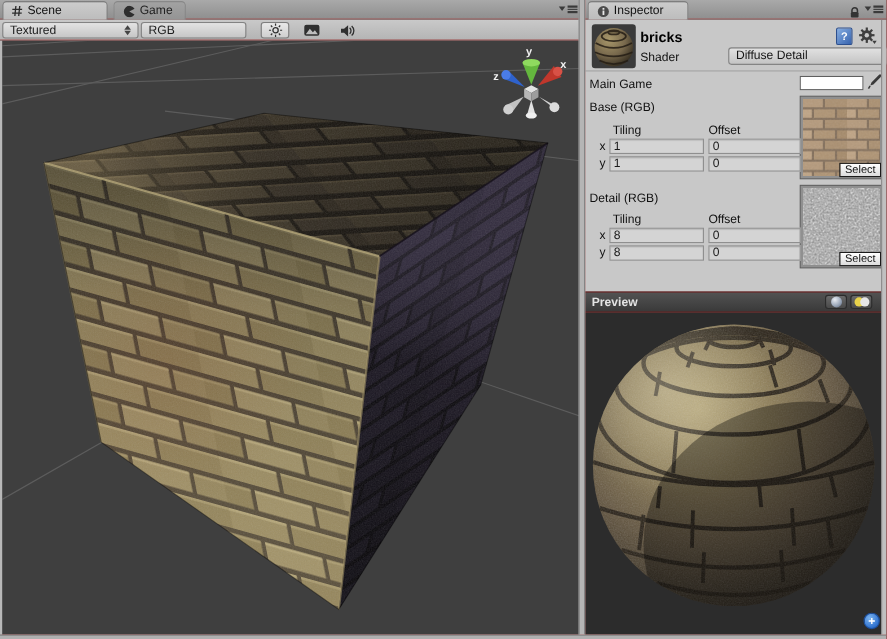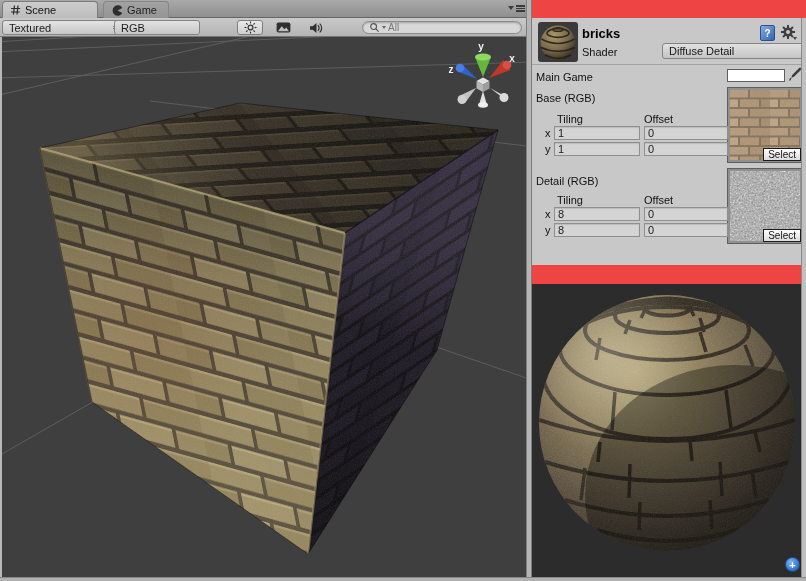--- a/index.html
+++ b/index.html
@@ -102,21 +102,21 @@
 
   <div class="toolbar">
     <div class="dd" style="left:2px;width:124px;">
       <span>Textured</span>
       <span class="spacer"></span>
       <span class="updown">
           <span class="up"></span>
           <span class="dn"></span>
         </span>
     </div>
-    <div class="dd" style="left:114px;width:86px;gap:43px;">
+    <div class="dd" style="left:128px;width:96px;gap:43px;">
       <span>RGB</span>
       <span class="spacer"></span>
       <span class="updown">
           <span class="up"></span>
           <span class="dn"></span>
         </span>
     </div>
     <div class="tbtn on" style="left:237px;">
       <svg width="13" height="13" viewBox="0 0 14 14">
         <circle cx="7" cy="7" r="2.6" fill="none" stroke="#333" stroke-width="1.3"></circle>
@@ -136,28 +136,20 @@
       <svg width="15" height="11" viewBox="0 0 16 12">
         <rect x="0.5" y="0.5" width="15" height="11" rx="2" fill="#2f2f2f"></rect>
         <path d="M2 10 L6 4.5 L9 8 L11 6 L14 10 Z" fill="#bdbdbd"></path>
       </svg>
     </div>
     <div class="tbtn" style="left:303px;">
       <svg width="14" height="12" viewBox="0 0 15 13">
         <path d="M1 4.5 H4 L8 1 V12 L4 8.5 H1 Z" fill="#2f2f2f"></path>
         <path d="M9.5 3.5 A4 4 0 0 1 9.5 9.5 M11.5 1.8 A6.2 6.2 0 0 1 11.5 11.2" fill="none" stroke="#2f2f2f" stroke-width="1.3"></path>
       </svg>
-    </div>
-    <div class="search" style="left:362px;width:160px;">
-      <svg width="11" height="11" viewBox="0 0 12 12">
-        <circle cx="5" cy="5" r="3.2" fill="none" stroke="#555" stroke-width="1.3"></circle>
-        <line x1="7.5" y1="7.5" x2="10.5" y2="10.5" stroke="#555" stroke-width="1.3"></line>
-      </svg>
-      <span style="width:0;height:0;border-left:2.5px solid transparent;border-right:2.5px solid transparent;border-top:3.5px solid #666;"></span>
-      <span>All</span>
     </div>
   </div>
 
   <div class="abs" style="left:0;top:37px;width:527px;height:540px;background:#3f3f3f;border-left:2px solid #b8b8b8;">
     <svg width="525" height="540" viewBox="2 37 525 540">
       <defs>
         <filter id="grain" x="-5%" y="-5%" width="110%" height="110%">
           <feTurbulence type="fractalNoise" baseFrequency="0.85" numOctaves="2" seed="7"></feTurbulence>
           <feColorMatrix type="saturate" values="0"></feColorMatrix>
         </filter>
@@ -270,20 +262,44 @@
         <polygon points="483,84.5 489.5,81 489.5,88.5 483,92" fill="#9d9d9d"></polygon>
         <g font-size="10" font-weight="bold" fill="#f2f2f2" font-family="Liberation Sans, sans-serif" text-anchor="middle">
           <text x="481" y="50">y</text>
           <text x="512" y="62">x</text>
           <text x="451" y="73">z</text>
         </g>
       </g>
     </svg>
   </div>
 
+  <div class="abs tabbar" style="left:532px;top:0;width:274px;">
+    <div class="tab" style="left:2px;width:92px;">
+      <svg width="11" height="11" viewBox="0 0 12 12">
+        <circle cx="6" cy="6" r="5.5" fill="#4a4a4a"></circle>
+        <rect x="5.2" y="2.4" width="1.8" height="1.8" fill="#e8e8e8"></rect>
+        <rect x="5.2" y="5" width="1.8" height="4.4" fill="#e8e8e8"></rect>
+      </svg>
+      <span>Inspector</span>
+    </div>
+    <div class="abs" style="left:240px;top:4px;">
+      <svg width="10" height="11" viewBox="0 0 10 11">
+        <path d="M2.5 5 V3.5 A2.5 2.5 0 0 1 7.5 3.5 V5" fill="none" stroke="#333" stroke-width="1.4"></path>
+        <rect x="1.5" y="5" width="7" height="5" rx="1" fill="#333"></rect>
+      </svg>
+    </div>
+    <div class="abs menu-glyph" style="left:254px;top:5px;">
+      <span class="caret"></span>
+      <span class="hamb">
+          <i></i>
+          <i></i>
+          <i></i>
+        </span>
+    </div>
+  </div>
 
   <div class="insp-content"></div>
 
   <div class="abs" style="left:538px;top:22px;width:40px;height:40px;border-radius:3px;background:#3a3a3a;overflow:hidden;">
     <svg width="40" height="40" viewBox="0 0 40 40">
       <defs>
         <radialGradient id="miniSph" cx="0.38" cy="0.3" r="0.85">
           <stop offset="0" stop-color="#a8976a"></stop>
             <stop offset="0.5" stop-color="#77684c"></stop>
           <stop offset="0.8" stop-color="#413828"></stop>
@@ -393,20 +409,42 @@
   </div>
   <div class="lbl" style="left:557px;top:194px;">Tiling</div>
   <div class="lbl" style="left:644px;top:194px;">Offset</div>
   <div class="lbl" style="left:545px;top:208px;">x</div>
   <input class="ufield" style="left: 554px; top: 207px; width: 86px;" readonly="" value="8">
   <input class="ufield" style="left: 644px; top: 207px; width: 84px;" readonly="" value="0">
   <div class="lbl" style="left:545px;top:224px;">y</div>
   <input class="ufield" style="left: 554px; top: 223px; width: 86px;" readonly="" value="8">
   <input class="ufield" style="left: 644px; top: 223px; width: 84px;" readonly="" value="0">
 
+  <div class="prevbar">
+    <span class="title">Preview</span>
+    <span style="flex:1;"></span>
+    <span class="pbtn" style="margin-right:3px;">
+      <svg width="11" height="11" viewBox="0 0 11 11">
+        <defs>
+            <radialGradient id="pb1" cx="0.35" cy="0.3" r="0.9">
+          <stop offset="0" stop-color="#e8ecf2"></stop>
+              <stop offset="0.6" stop-color="#9aa6b8"></stop>
+              <stop offset="1" stop-color="#5d6a7e"></stop>
+        </radialGradient>
+          </defs>
+        <circle cx="5.5" cy="5.5" r="5" fill="url(#pb1)"></circle>
+      </svg>
+    </span>
+    <span class="pbtn" style="margin-right:8px;">
+      <svg width="15" height="11" viewBox="0 0 15 11">
+        <circle cx="5" cy="5.5" r="4.2" fill="#e8d24a"></circle>
+        <circle cx="10.2" cy="5.5" r="4.2" fill="#e6e6e6"></circle>
+      </svg>
+    </span>
+  </div>
 
   <div class="prevbody">
     <svg width="269" height="293" viewBox="532 284 269 293">
       <defs>
         <radialGradient id="sphG" cx="0.38" cy="0.3" r="0.85">
           <stop offset="0" stop-color="#ad9d6f"></stop>
             <stop offset="0.3" stop-color="#8d7d57"></stop>
           <stop offset="0.55" stop-color="#655741"></stop>
             <stop offset="0.78" stop-color="#3b3327"></stop>
           <stop offset="1" stop-color="#191511"></stop>

